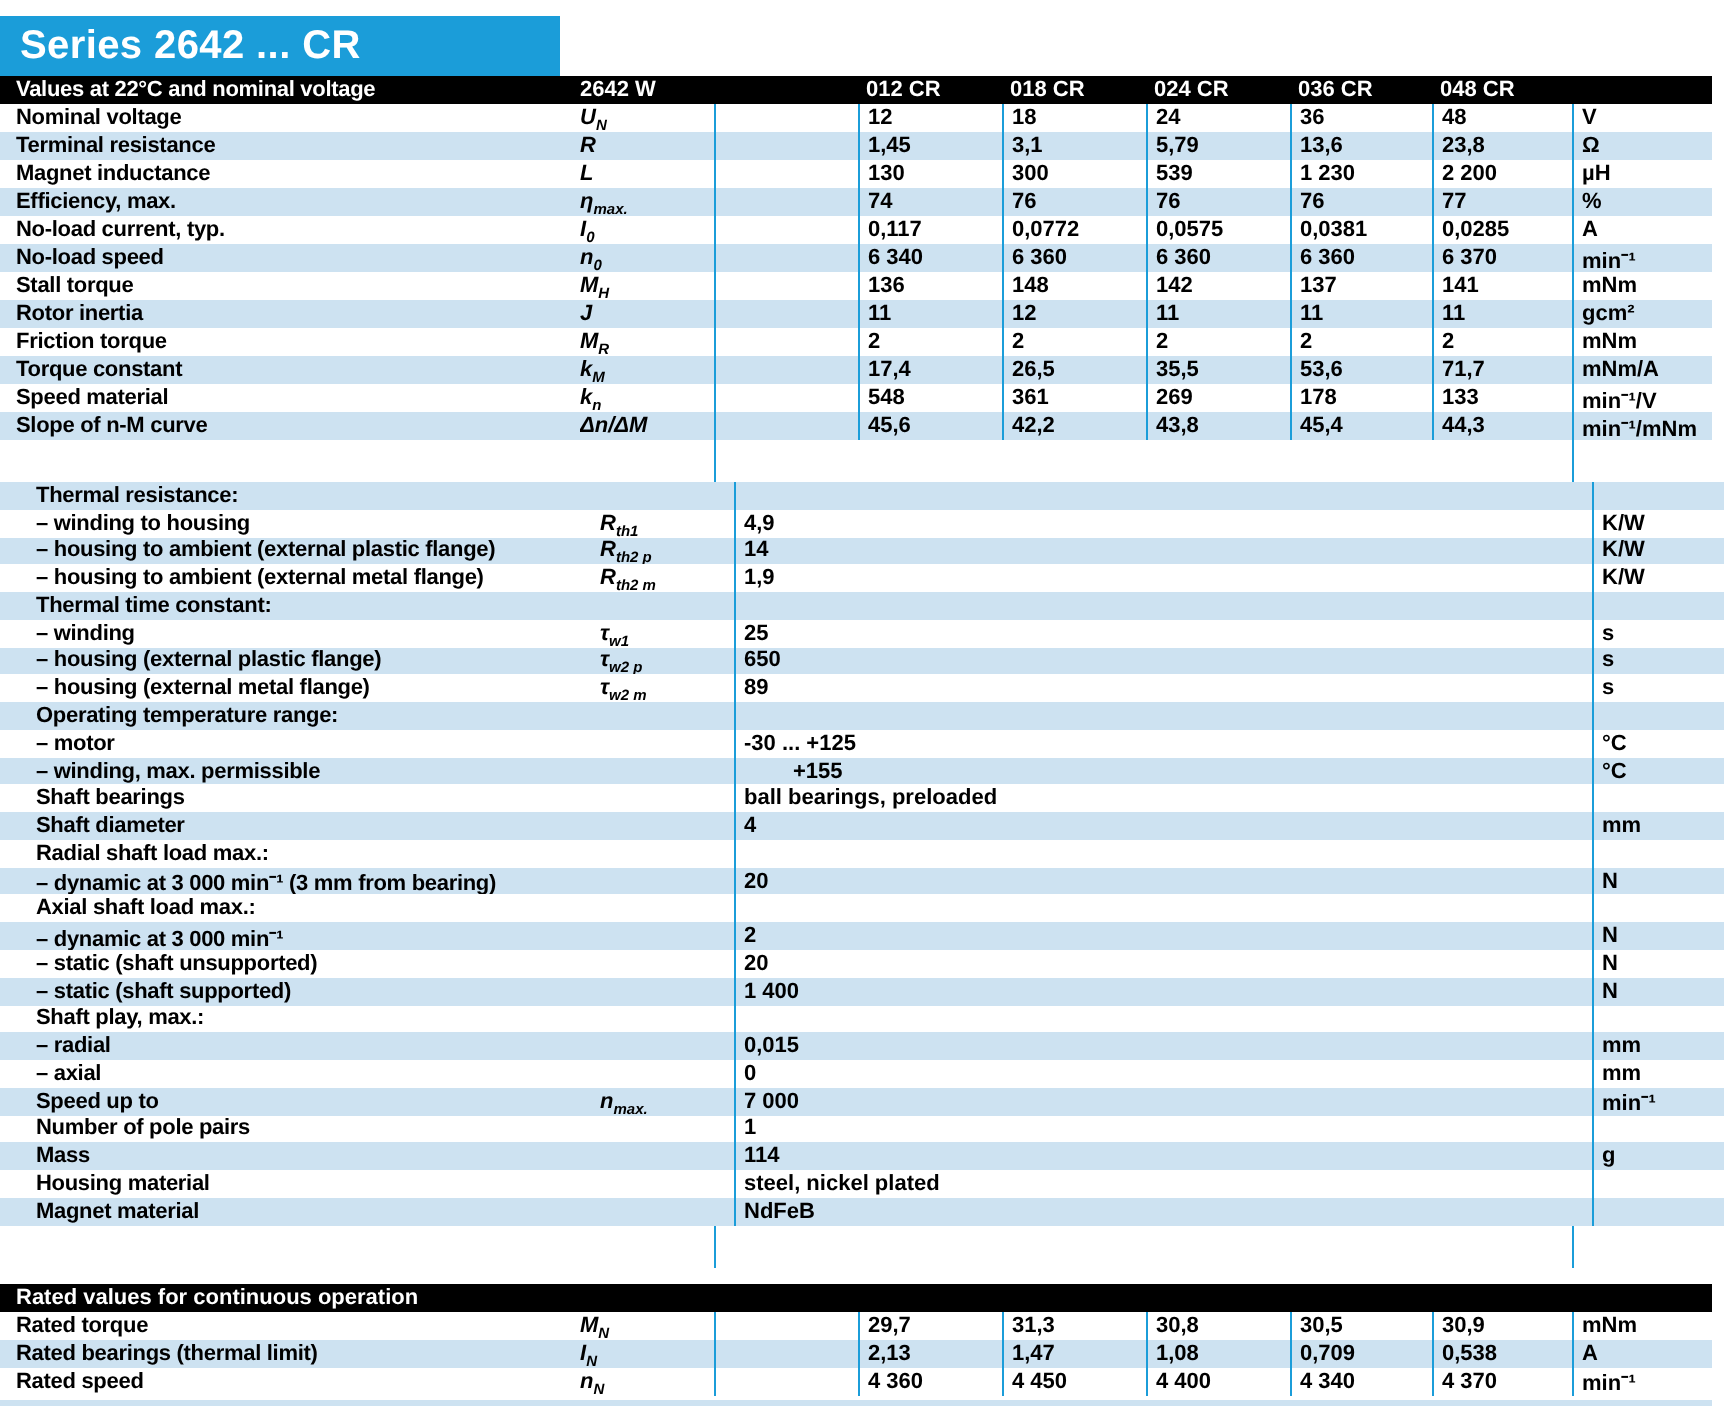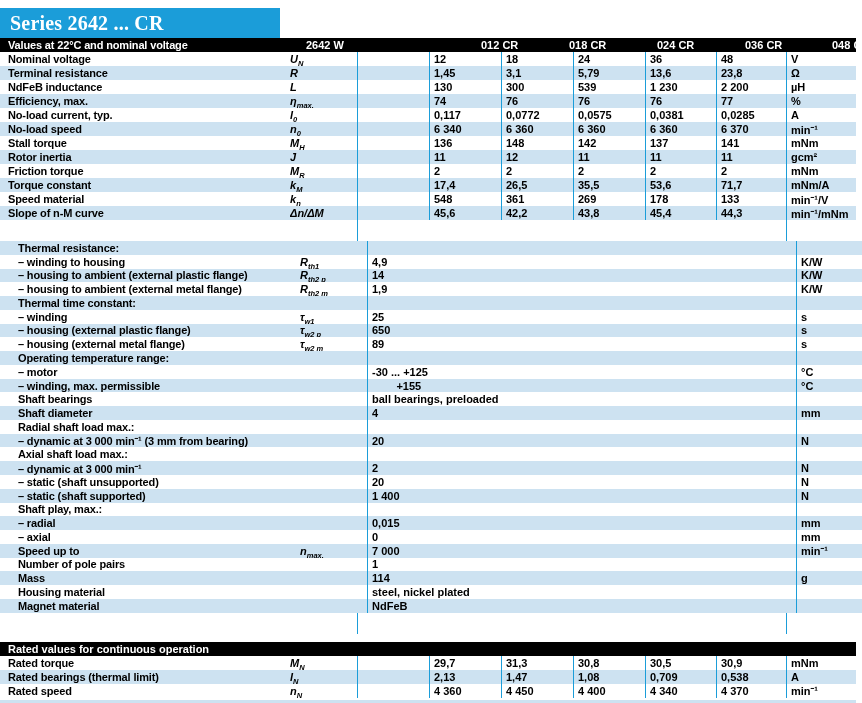--- a/index.html
+++ b/index.html
@@ -4,23 +4,23 @@
 <style>
   html,body{margin:0;padding:0;background:#fff;}
   .sheet{
     position:relative;width:862px;height:703px;background:#fff;
     font-family:"Liberation Sans",sans-serif;font-weight:700;color:#000;
     overflow:hidden;
   }
   .titlebar{
     margin-top:8px;width:280px;height:30px;background:var(--brand,#1b9dd9);
     color:#fff;font-size:20px;display:flex;align-items:center;padding-left:10px;
-    box-sizing:border-box;letter-spacing:0.2px;font-family:Liberation Serif, serif;
+    box-sizing:border-box;letter-spacing:0.2px;
   }
-  .bar{height:14px;background:var(--bar,#000);color:#fff;width:856px;gap:16px;}
+  .bar{height:14px;background:var(--bar,#000);color:#fff;width:856px;}
   .bar .c{border:none !important;}
   .bar2{
     height:14px;background:var(--bar,#000);color:#fff;width:856px;
     display:flex;align-items:center;padding-left:8px;box-sizing:border-box;
     font-size:11px;
     margin-top:8px;
   }
   .g1{display:grid;grid-template-columns:290px 67px 72px 72px 72px 72px 71px 70px 70px;width:856px;}
   .g2{display:grid;grid-template-columns:290px 67px 429px 70px;width:856px;}
   .row,.bar{font-size:11px;}
@@ -73,21 +73,21 @@
         <div class="c sym"><i>R</i></div>
         <div class="c e"></div>
         <div class="c v">1,45</div>
         <div class="c v">3,1</div>
         <div class="c v">5,79</div>
         <div class="c v">13,6</div>
         <div class="c v">23,8</div>
         <div class="c unit">Ω</div>
       </div>
       <div class="row g1">
-        <div class="c name">NdFeB inductance</div>
+        <div class="c name">Magnet inductance</div>
         <div class="c sym"><i>L</i></div>
         <div class="c e"></div>
         <div class="c v">130</div>
         <div class="c v">300</div>
         <div class="c v">539</div>
         <div class="c v">1 230</div>
         <div class="c v">2 200</div>
         <div class="c unit">µH</div>
       </div>
       <div class="row g1 stripe">

